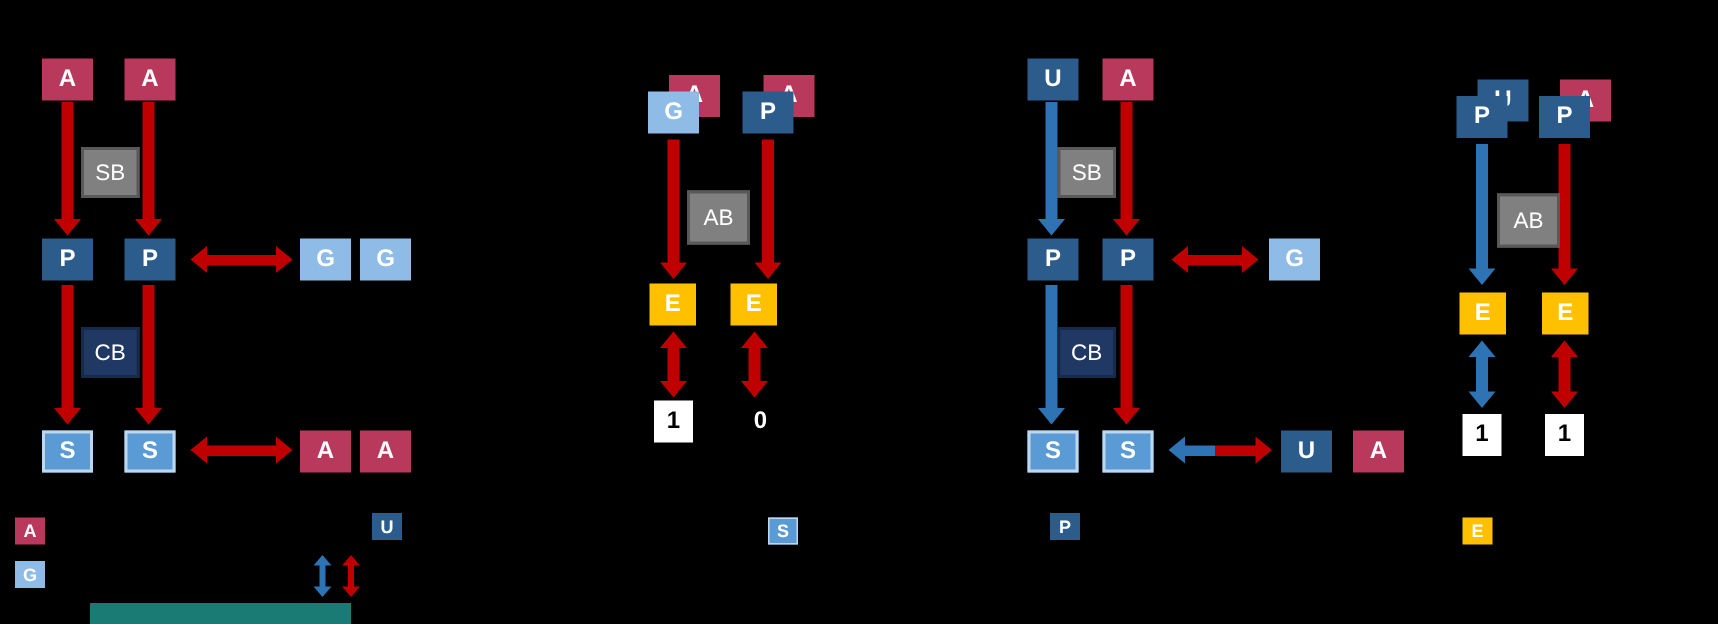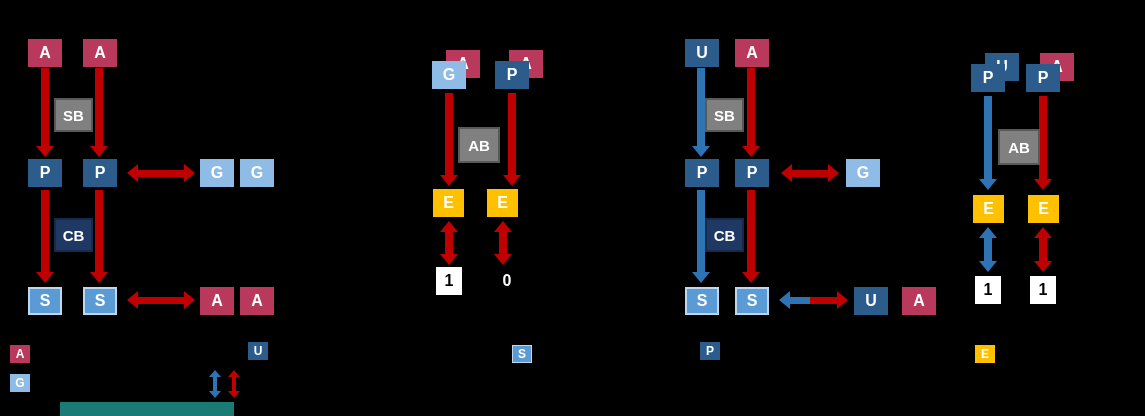--- a/index.html
+++ b/index.html
@@ -27,21 +27,21 @@
   .dblue   { background: #2b5c8c; }
   .lblue   { background: #8fbce6; }
   .mblue   { background: #5b9bd5; border: 2px solid #bdd7ee; }
   .orange  { background: #ffc000; }
   .white   { background: #ffffff; color: #000; }
   .plain   { background: transparent; color: #fff; }
 
   .enz {
     position: absolute;
     display: flex; align-items: center; justify-content: center;
-    color: #fff; font-weight: bold; font-size: 15px;
+    color: #fff; font-weight: normal; font-size: 15px;
     z-index: 3;
   }
   .gray    { background: #808080; border: 2px solid #595959; }
   .navybox { background: #203864; border: 2px solid #162a4a; }
 
   
   .cr  { color: #c00000; }
   .cbl { color: #2e74b5; }
 
   

